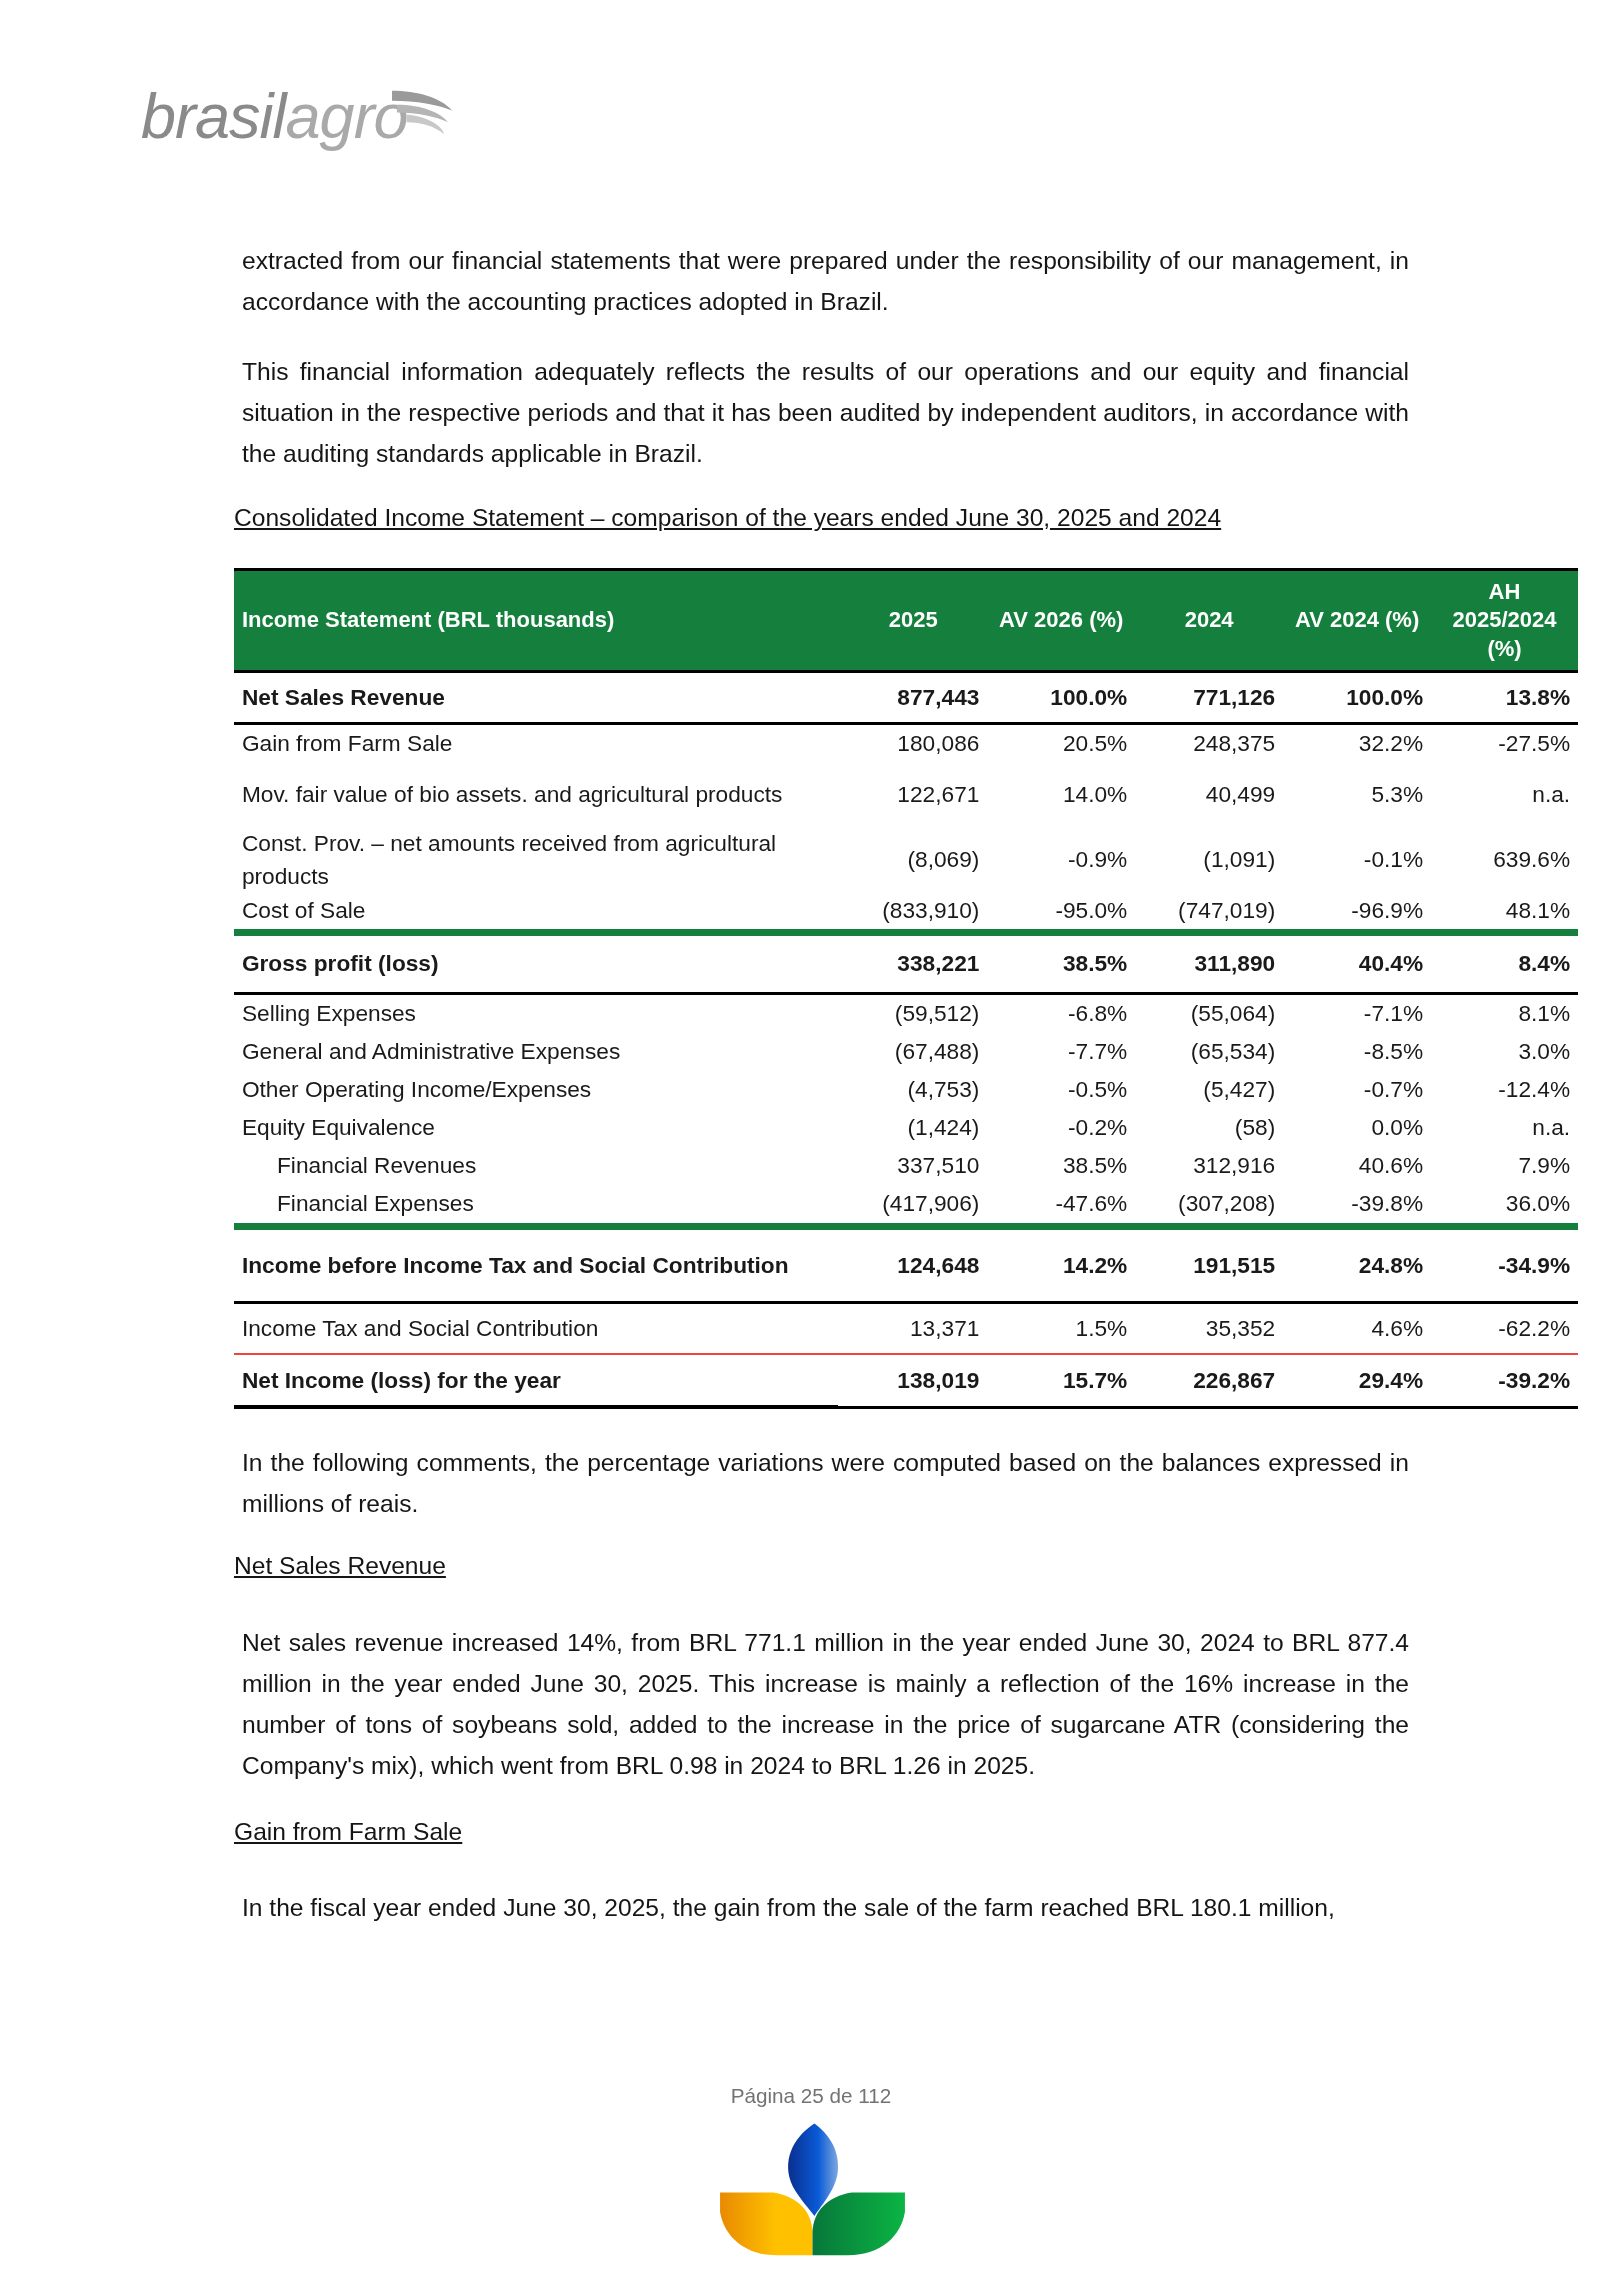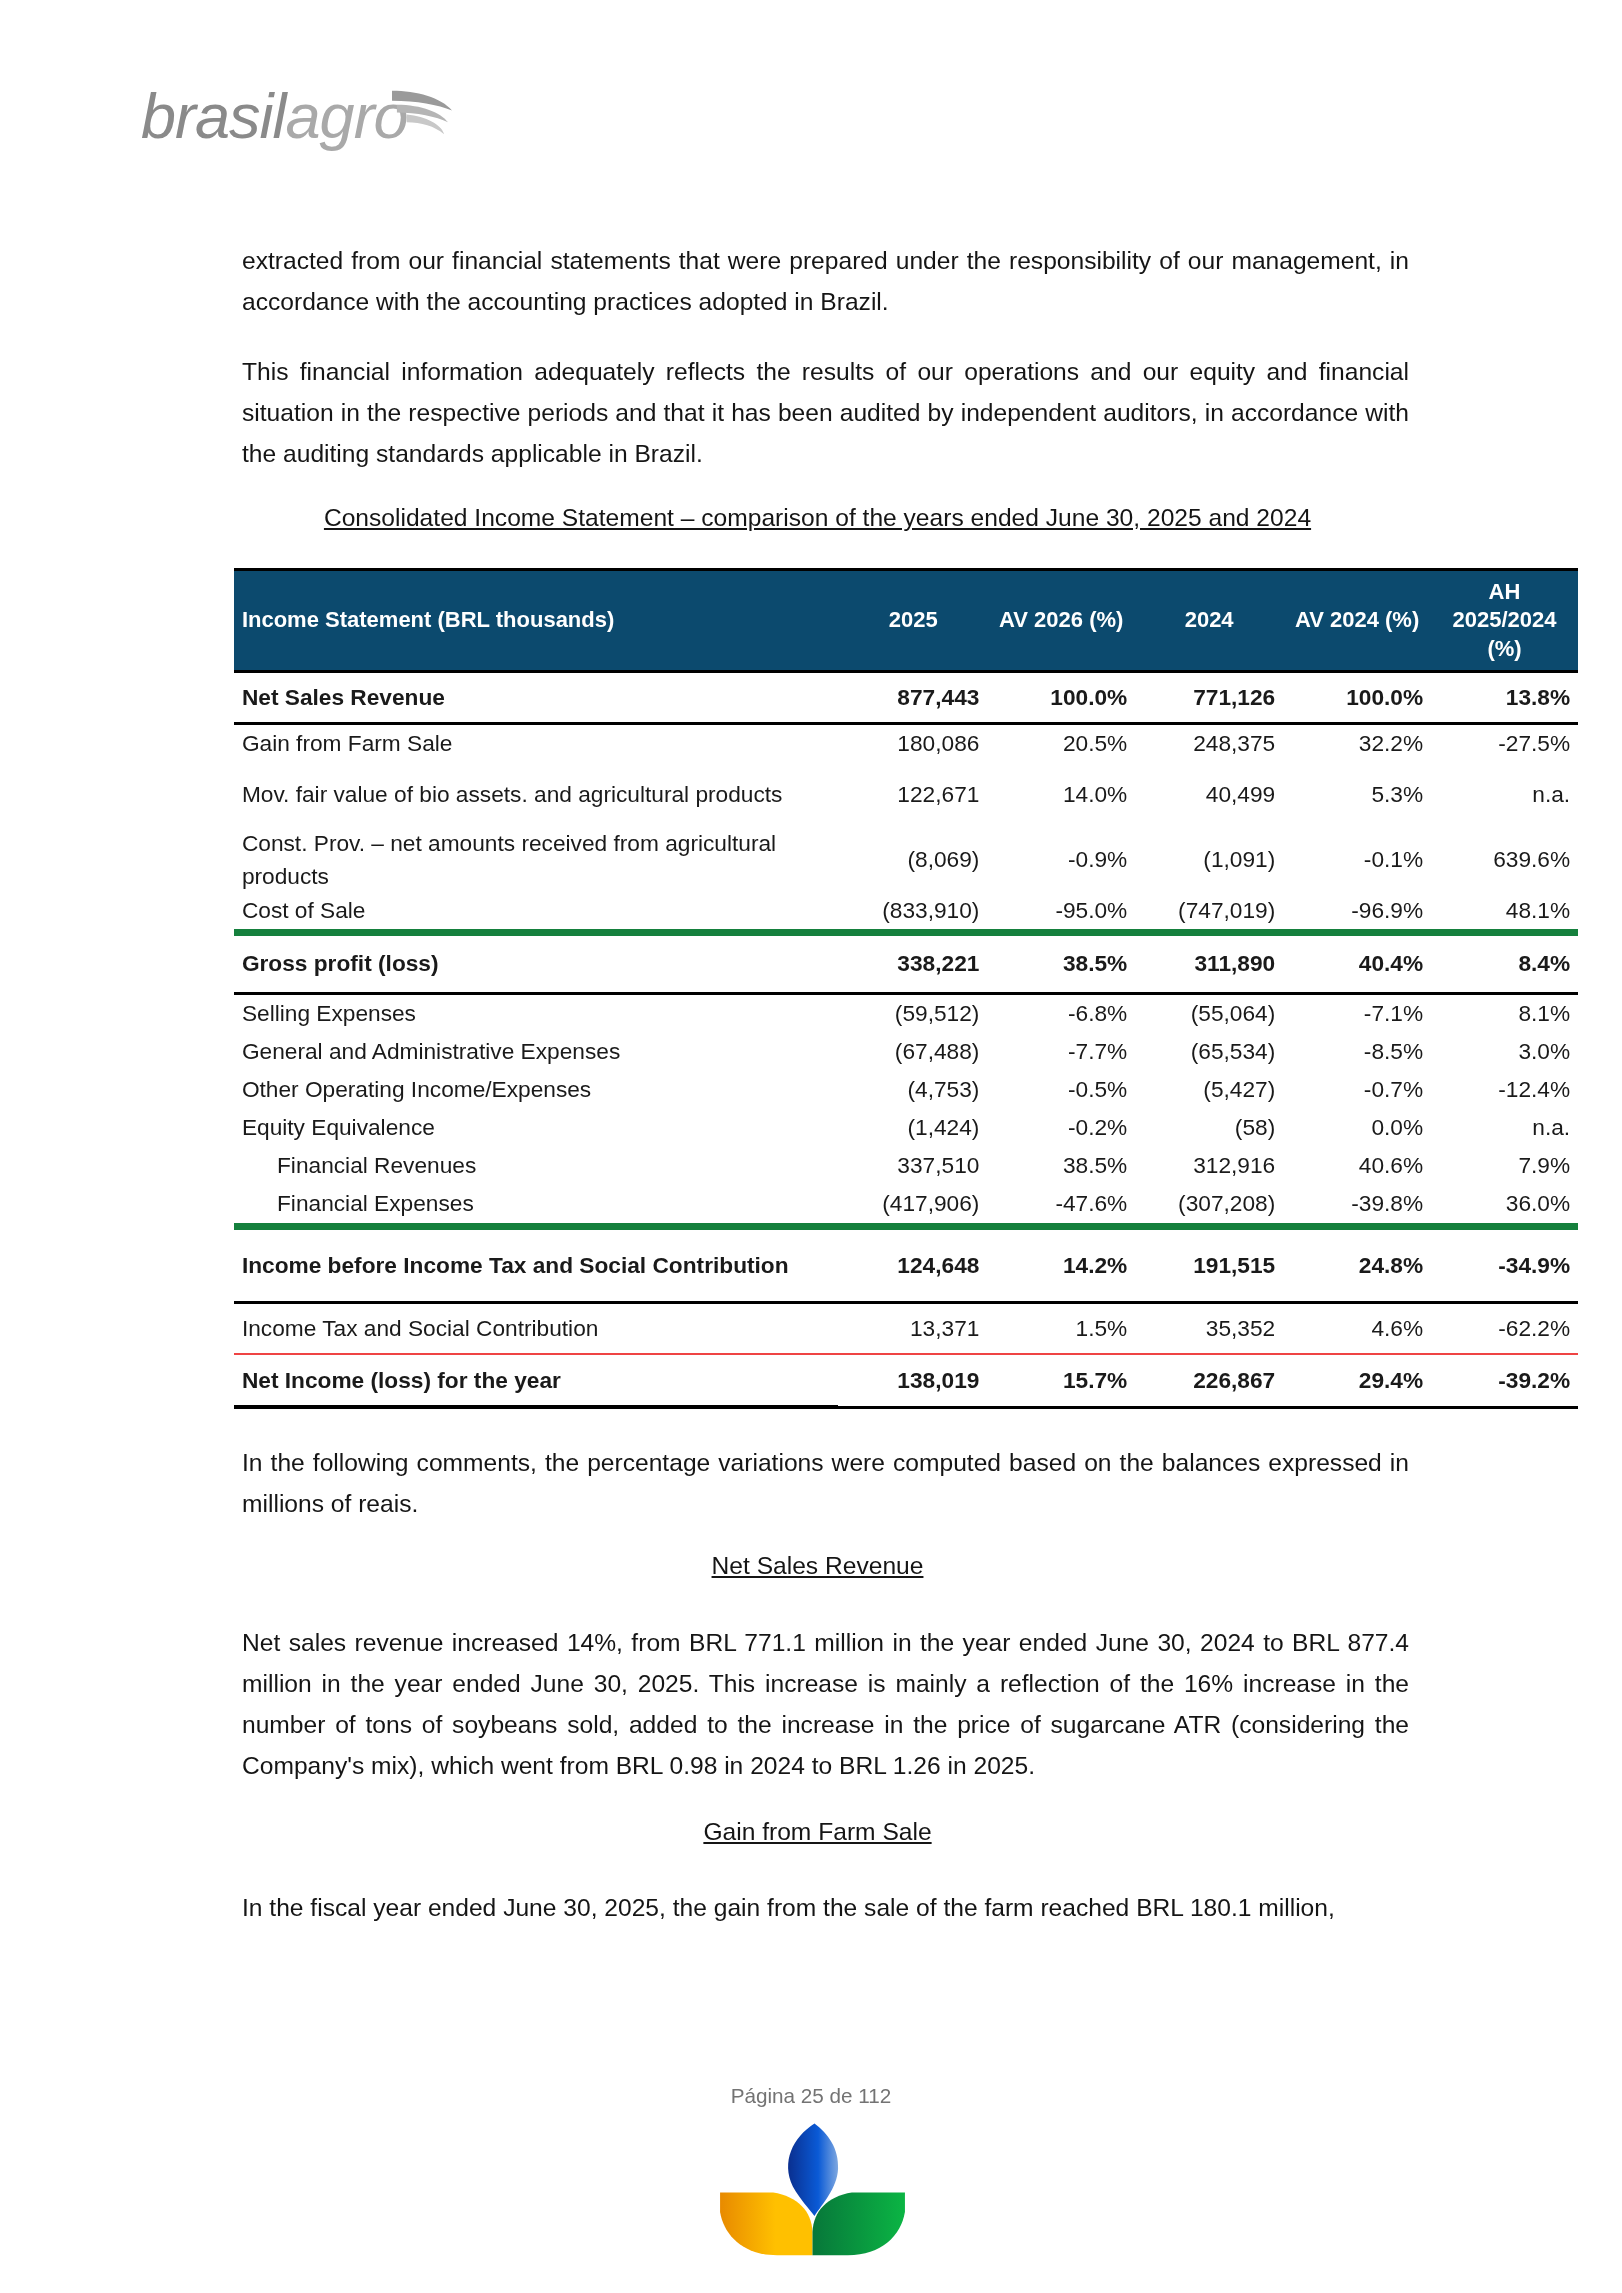--- a/index.html
+++ b/index.html
@@ -4,31 +4,31 @@
   <style>
     html, body { margin: 0; padding: 0; background: #ffffff; }
     body { width: 1622px; height: 2293px; position: relative; overflow: hidden;
       font-family: "Liberation Sans", "DejaVu Sans", sans-serif; color: #111; }
     .logo { position: absolute; left: 141px; top: 77px; width: 315px; height: 79px; }
     .logo-text { position: absolute; left: 0; top: 0; font-family: "Liberation Sans", sans-serif;
       font-style: italic; font-size: 63px; letter-spacing: -1px; color: #8a8a8a; line-height: 79px; }
     .logo-text .agro { color: #a9a9a9; }
     .logo svg { position: absolute; left: 246px; top: 5.9px; }
 
-    .content { position: absolute; left: 234px; width: 1167px; text-align: center; }
+    .content { position: absolute; left: 234px; width: 1167px; }
     p.body { margin: 8px; font-size: 24.6px; line-height: 41px; text-align: justify; color: #151515; }
     .heading-u { font-size: 24.6px; line-height: 41px; text-decoration: underline; color: #151515; margin: 0; }
 
     #p1 { top: 232px; }
     #p2 { top: 343px; }
     #h-table { top: 497px; }
 
     table.is { position: absolute; left: 234px; top: 568px; width: 1344px; border-collapse: collapse;
       font-size: 22.7px; color: #1a1a1a; }
-    table.is thead th { background: #0c4a6e; color: #fff; font-weight: bold; font-size: 22px;
+    table.is thead th { background: #15803d; color: #fff; font-weight: bold; font-size: 22px;
       line-height: 28.6px; height: 99px; padding: 0 7.9px; border-top: 3px solid #000; border-bottom: 3.9px solid #000; }
     table.is thead th.lbl { text-align: left; }
     table.is thead th.num { text-align: center; }
     table.is td { padding: 0 7.9px; line-height: 29.6px; }
     table.is td.num { text-align: right; white-space: nowrap; }
     table.is td.lbl { text-align: left; }
     tr.bold td { font-weight: bold; }
     tr.r-net td { height: 49px; border-bottom: 3px solid #000; }
     tr.r-small td { height: 37px; }
     tr.r-double td { height: 65px; }

